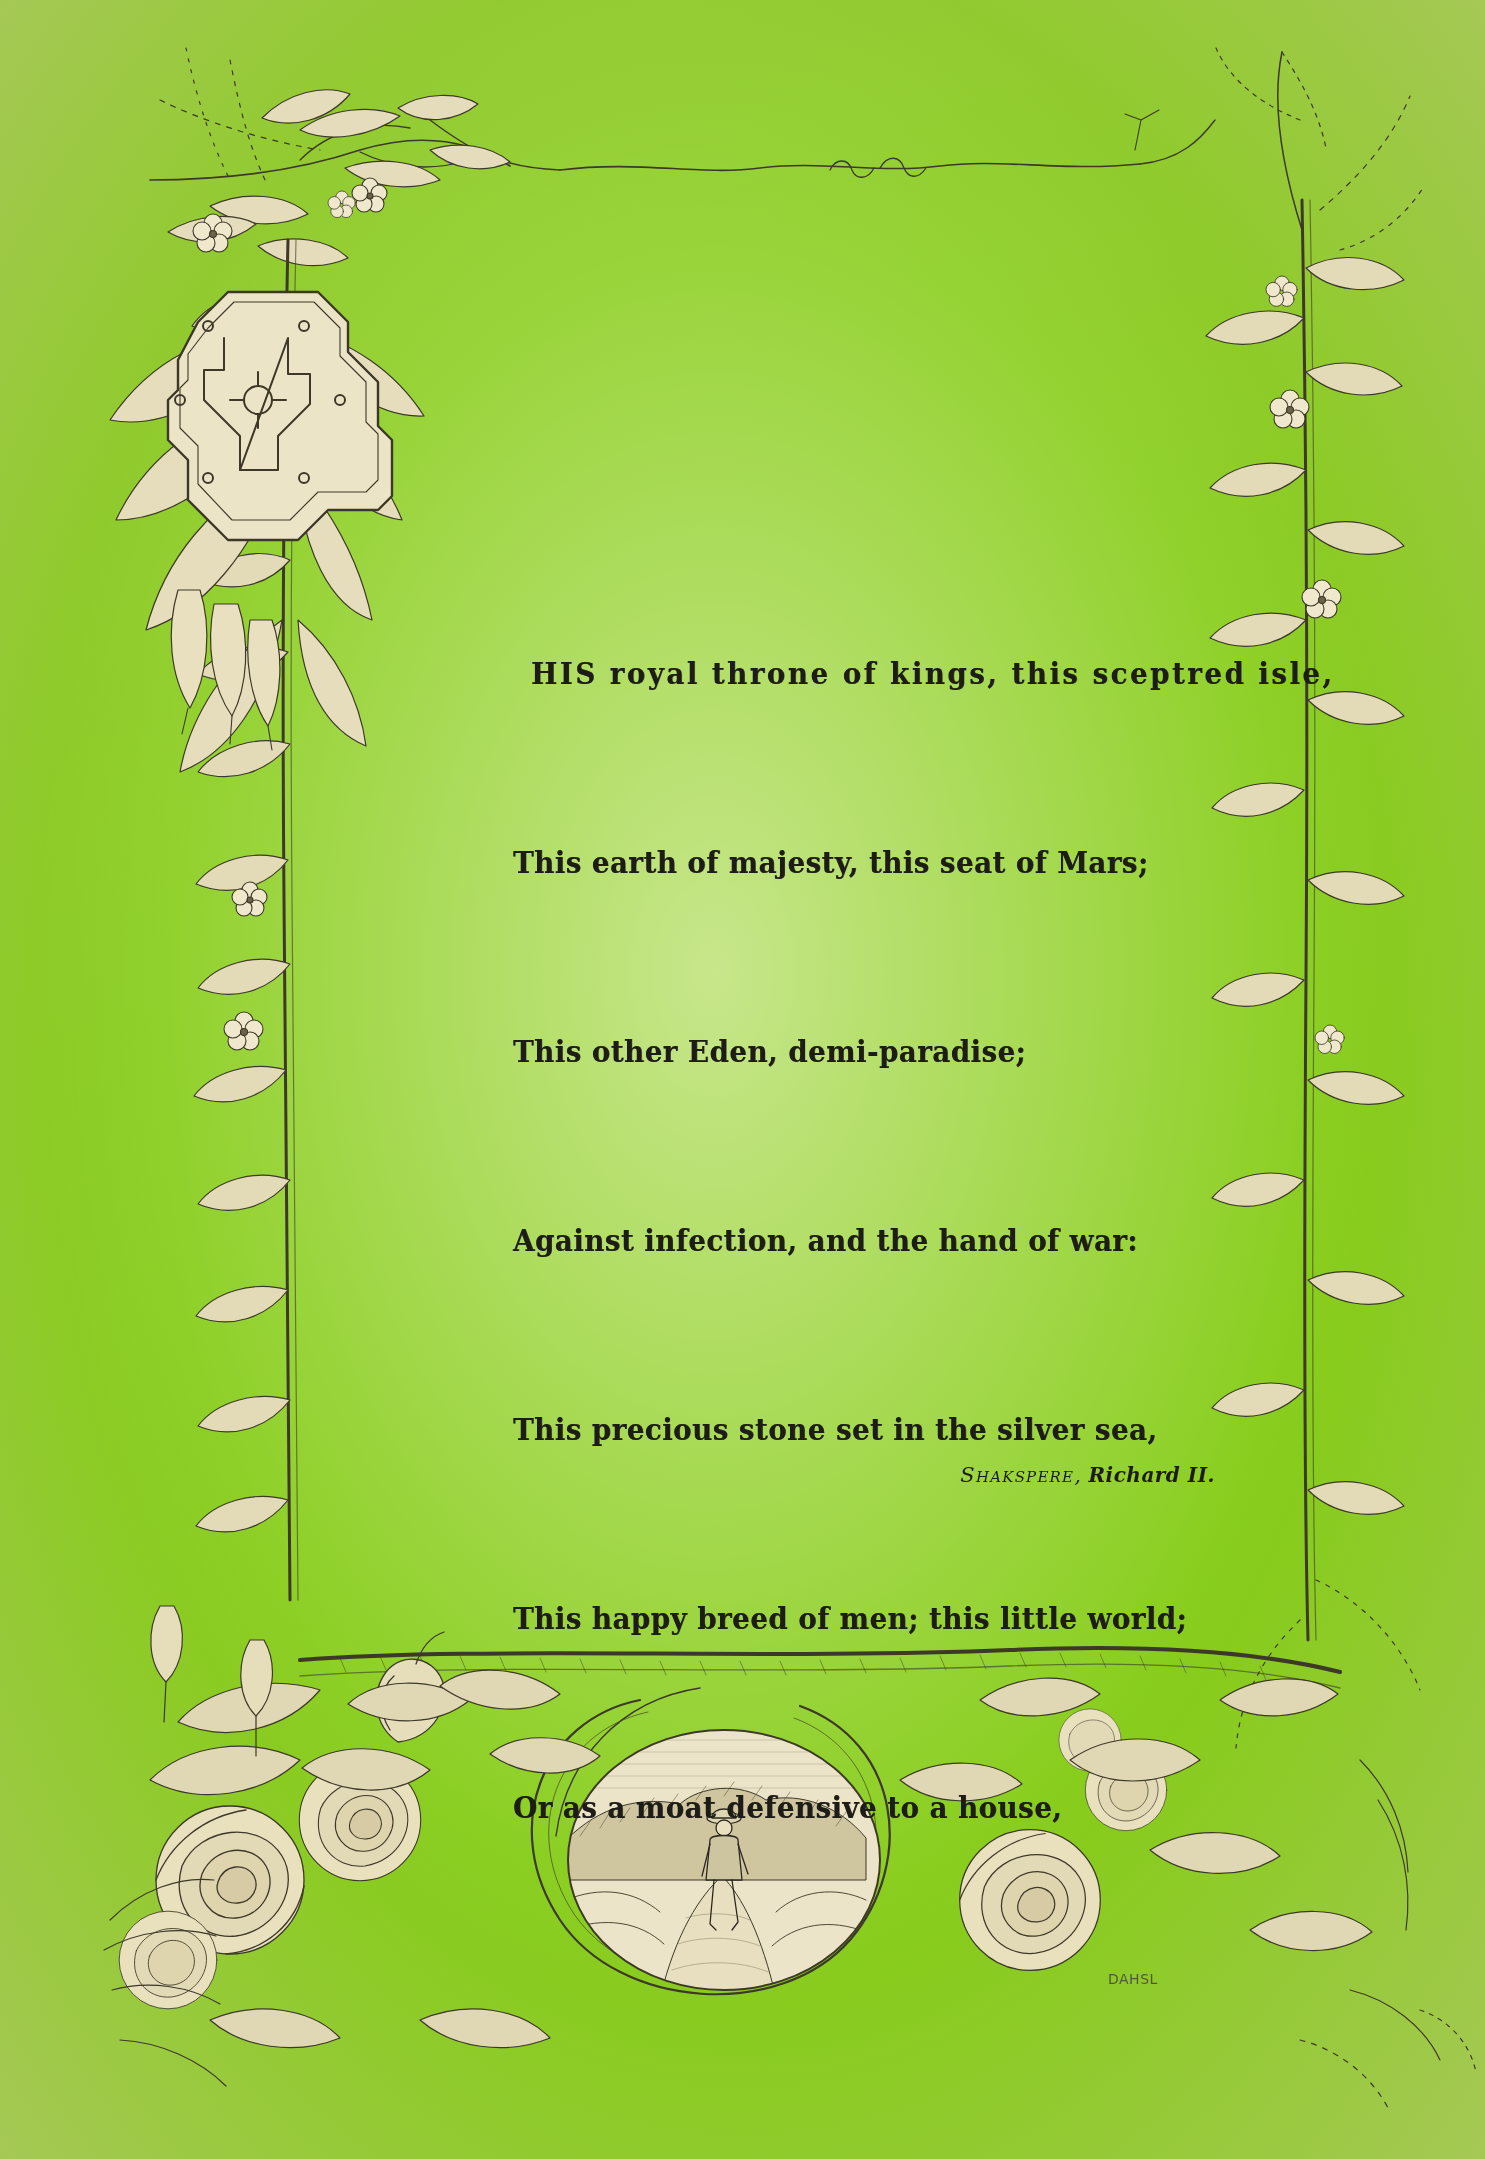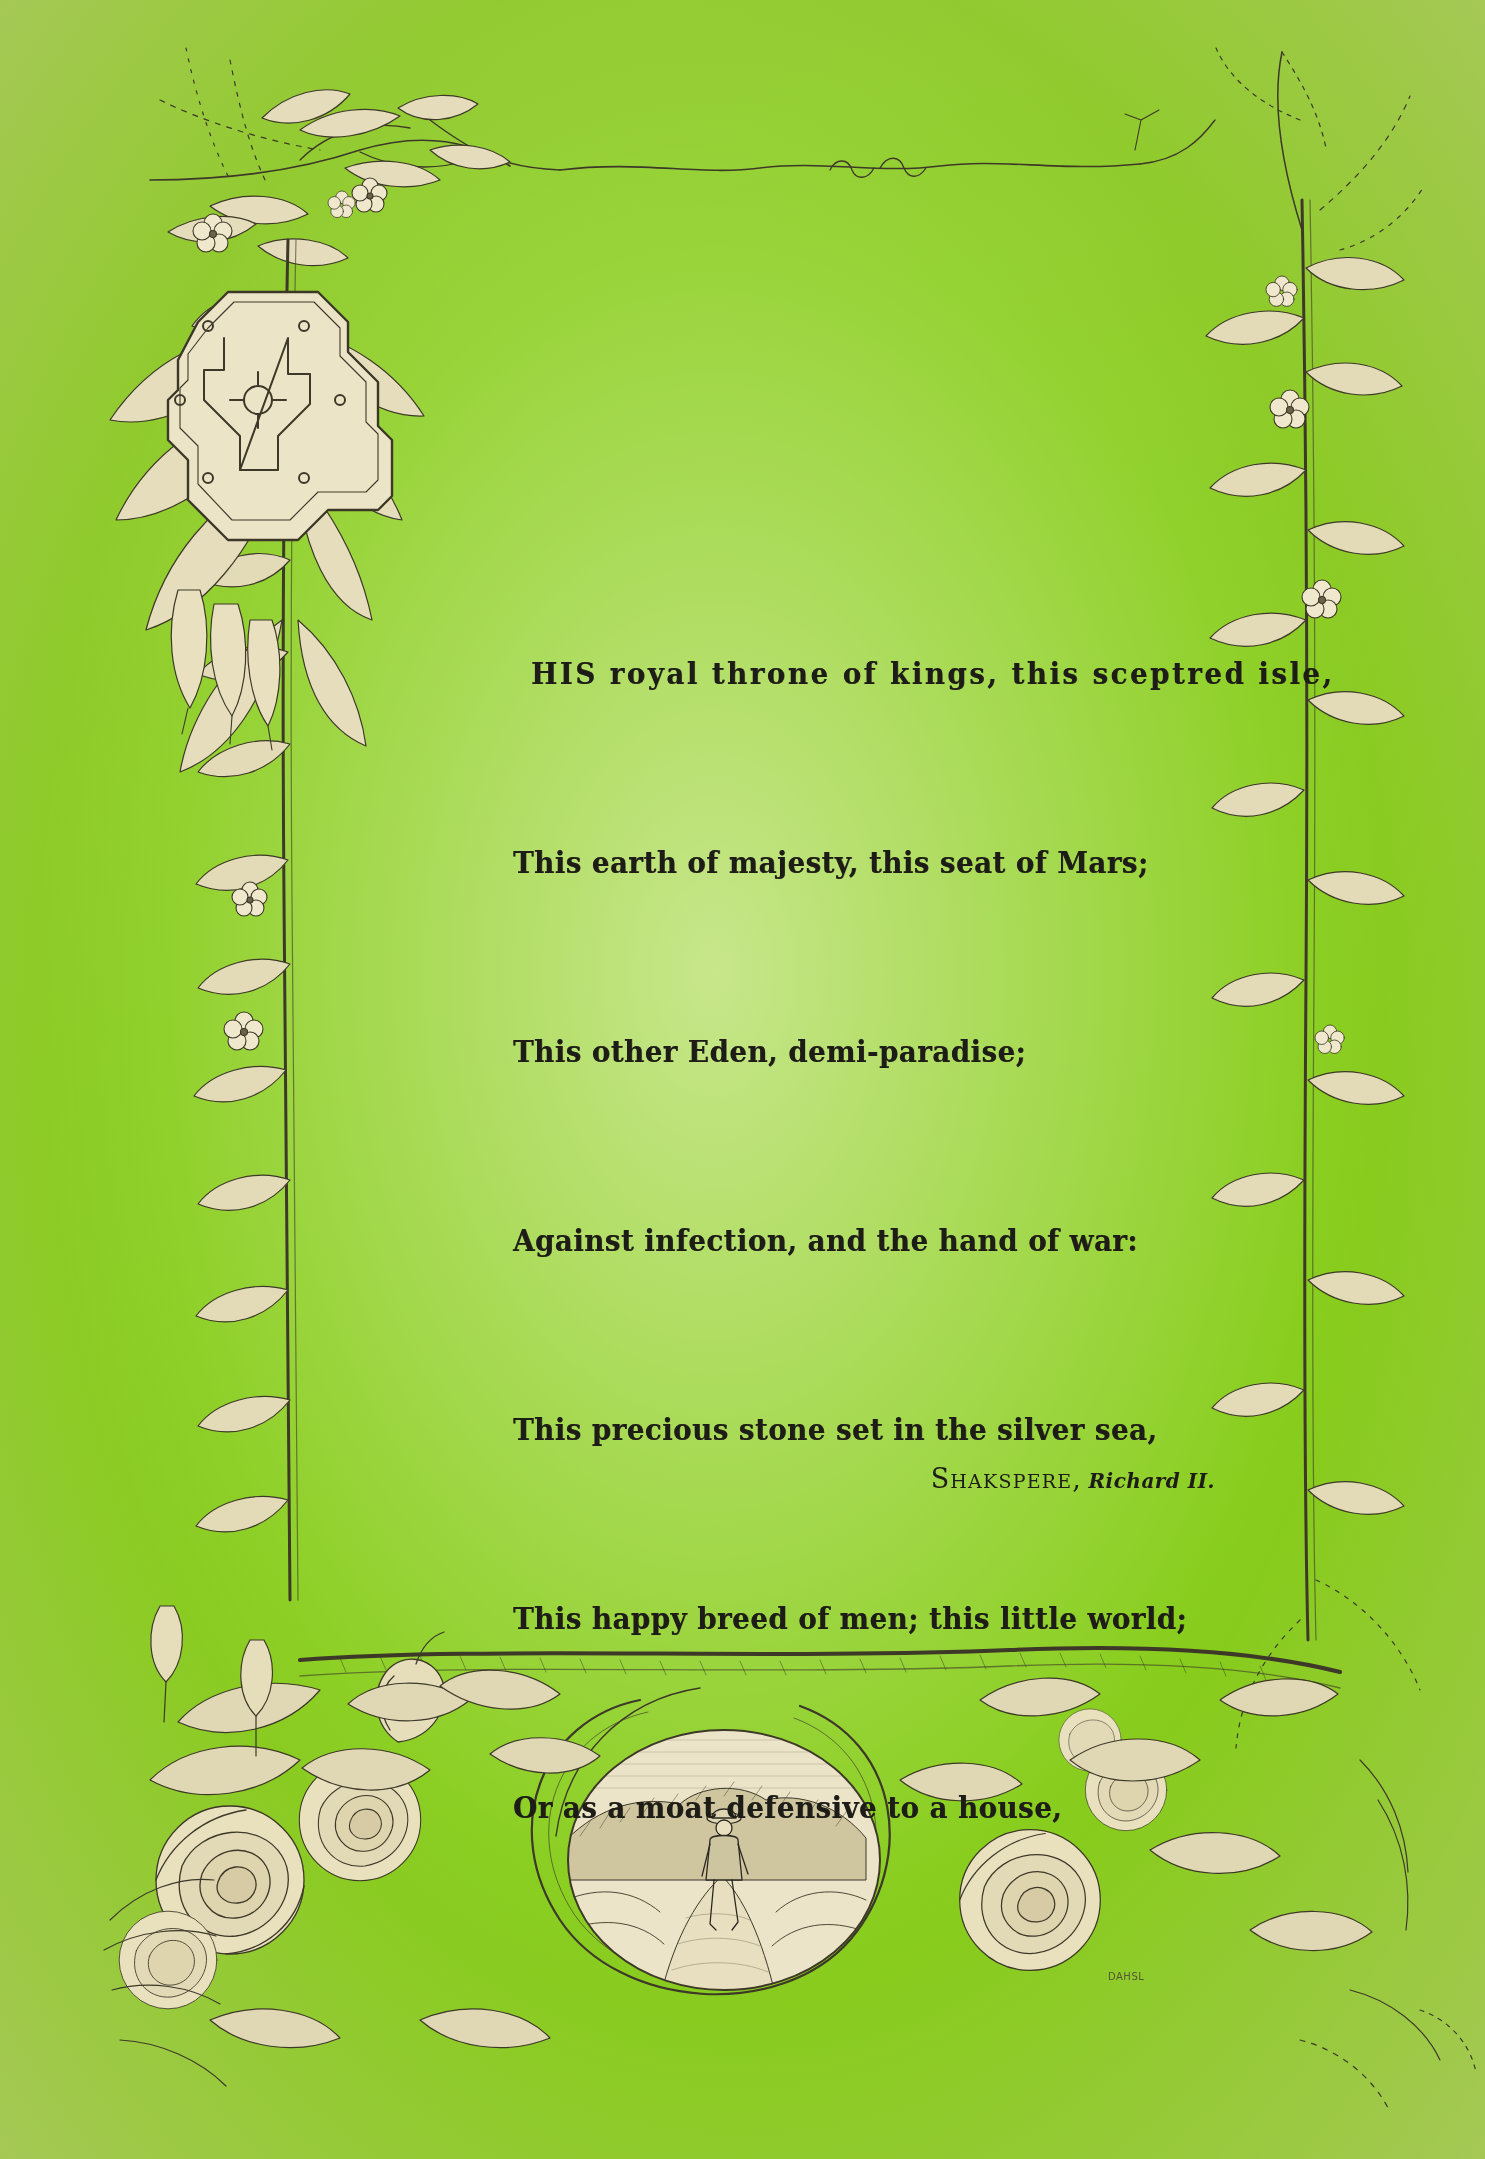--- a/index.html
+++ b/index.html
@@ -79,36 +79,37 @@
     top: 1463px;
     width: 760px;
     text-align: right;
     color: #1e1c17;
     font-size: 20px;
     font-family: "DejaVu Serif", serif;
   }
   #attribution .author {
     font-variant: small-caps;
     letter-spacing: 1.2px;
-    font-size: 27px;
+    font-size: 21px;
+    font-style: italic;
   }
   #attribution .work {
     font-style: italic;
     font-weight: 600;
     letter-spacing: 0.5px;
     text-align: center;
   }
 
   
   #artist-signature {
     position: absolute;
     left: 1108px;
     top: 1971px;
     font-family: "DejaVu Sans", sans-serif;
-    font-size: 10px;
+    font-size: 14px;
     color: #4a4434;
     letter-spacing: 0.5px;
     opacity: 0.85;
   }
 </style>
 </head>
 <body>
 
 <div id="page">
 

